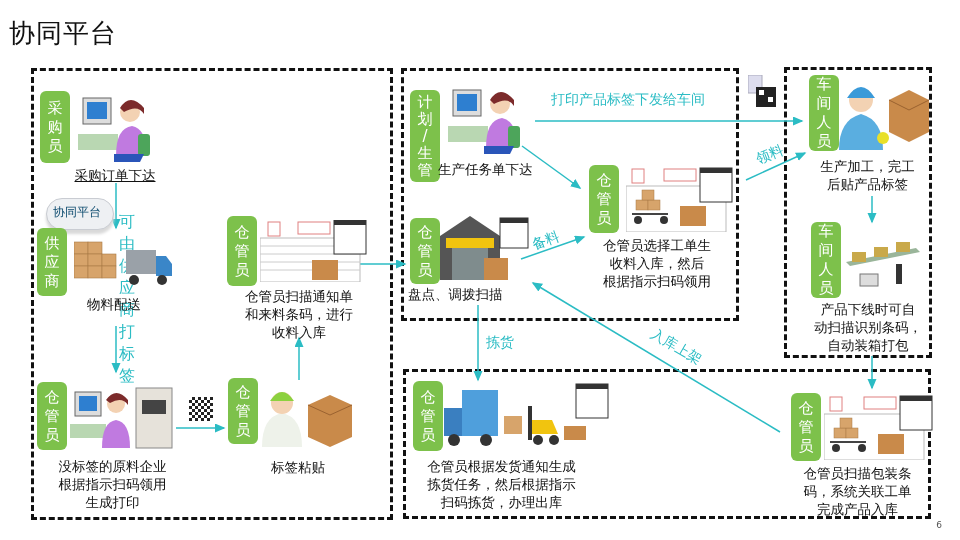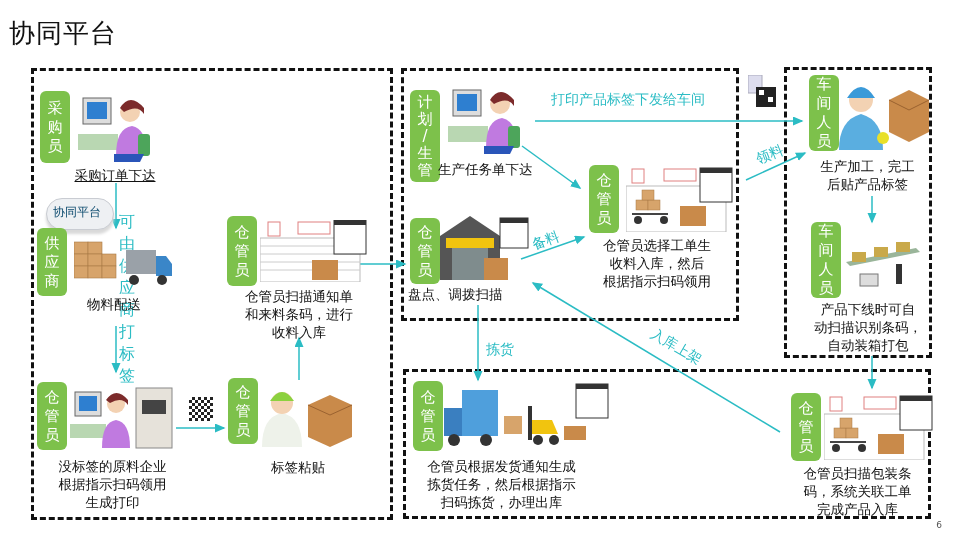--- a/index.html
+++ b/index.html
@@ -253,21 +253,21 @@
       <rect x="28" y="7" width="14" height="10" fill="#c9a94a"></rect>
       <rect x="50" y="2" width="14" height="10" fill="#c9a94a"></rect>
       <rect x="14" y="34" width="18" height="12" fill="#ddd" stroke="#777"></rect>
       <rect x="50" y="24" width="6" height="20" fill="#333"></rect>
     </svg>
 </div>
 <div class="cap" style="left:808px;top:300px;width:120px;">产品下线时可自
 动扫描识别条码，
 自动装箱打包</div>
 
-<div class="lbl" style="left:486px;top:341px;font-size:14px;">拣货</div>
+<div class="lbl" style="left:486px;top:334px;font-size:14px;">拣货</div>
 <div class="lbl" style="left:648px;top:338px;transform:rotate(30deg);font-size:14px;">入库上架</div>
 
 <div class="badge" style="left:413px;top:381px;height:70px;white-space:pre-line;">仓
 管
 员</div>
 <div class="ico" style="left:444px;top:382px;width:170px;height:68px;">
   <svg width="170" height="68">
       <rect x="18" y="8" width="36" height="46" fill="#4f9fdc"></rect>
       <path d="M0,26 l18,0 l0,28 l-18,0 z" fill="#3a7fc0"></path>
       <circle cx="10" cy="58" r="6" fill="#333"></circle>

